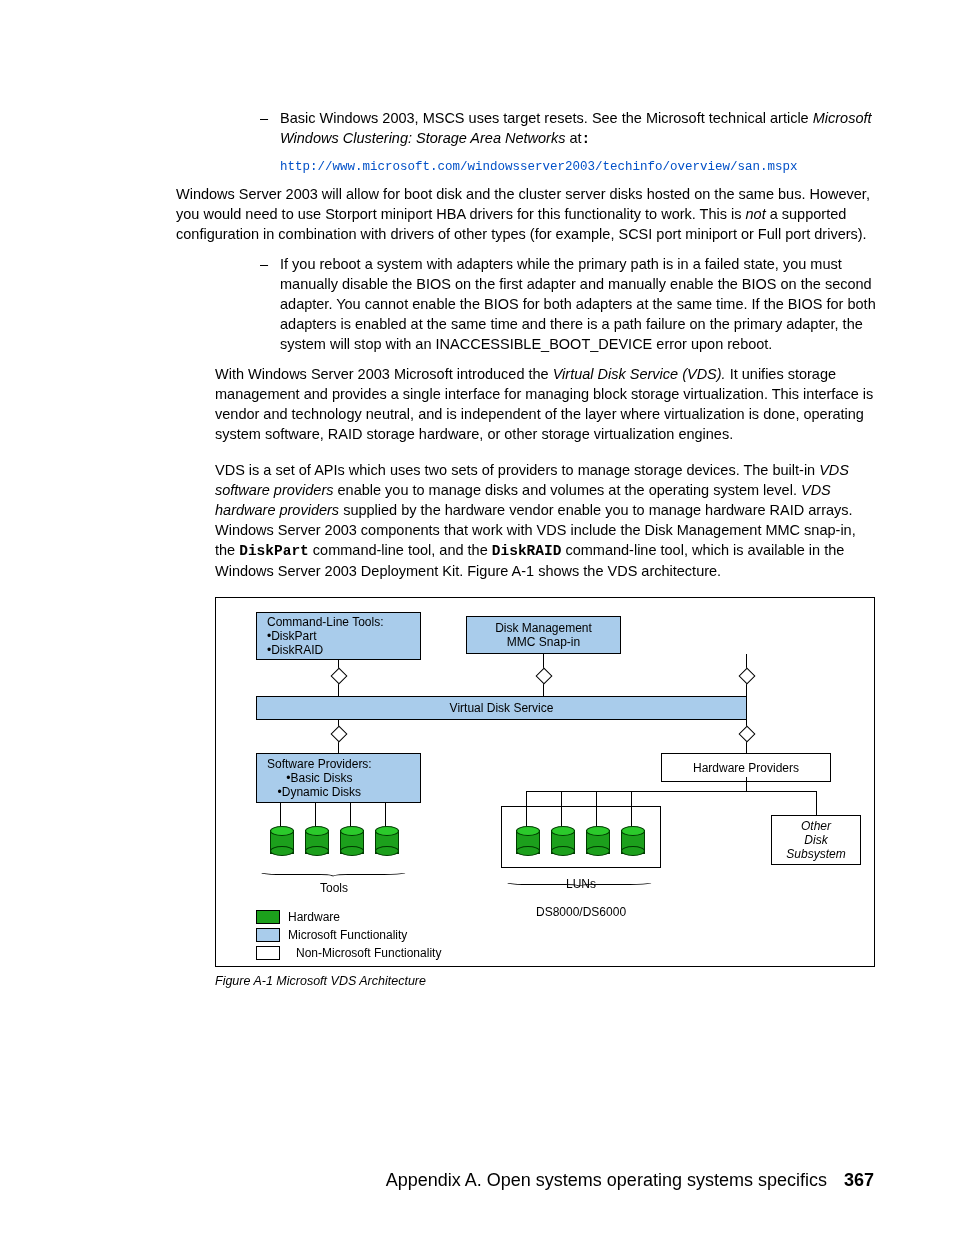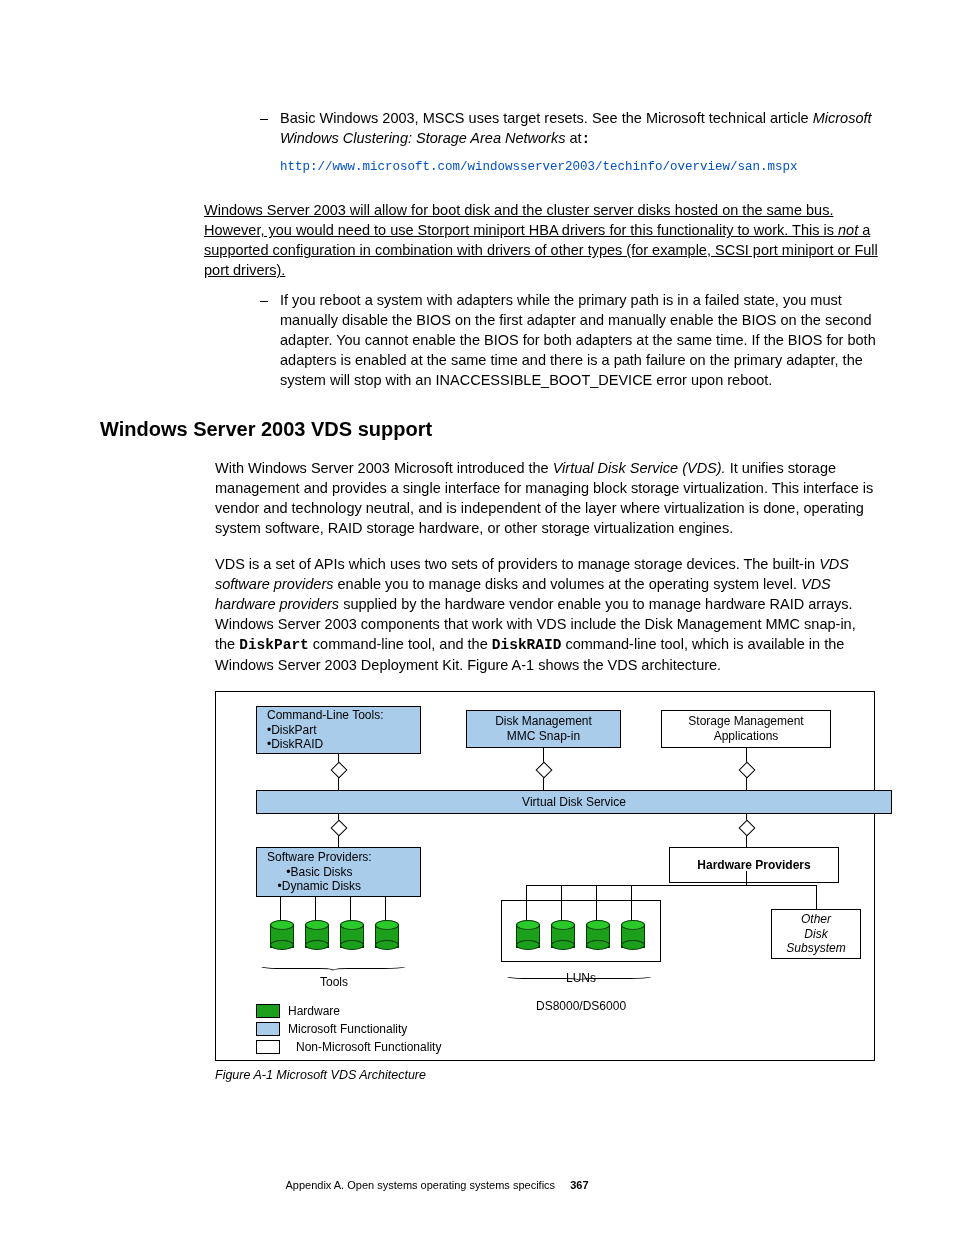--- a/index.html
+++ b/index.html
@@ -23,30 +23,29 @@
     margin-bottom: 10px;
     position: relative;
     padding-left: 20px;
   }
   .dash {
     position: absolute;
     left: 0;
     top: 0;
   }
   .indent-text {
-    margin-left: 104px;
+    margin-left: 76px;
     margin-bottom: 10px;
-    text-decoration: underline;
   }
   .url {
     font-family: "Courier New", monospace;
     font-size: 12.5px;
     color: #0050c8;
     margin-left: 180px;
-    margin-bottom: 24px;
+    margin-bottom: 8px;
     margin-top: 4px;
     display: block;
   }
   em, .italic { font-style: italic; }
   .mono { font-family: "Lucida Console","Courier New",monospace; font-weight: bold;}
   .h2 {
     font-size: 20px;
     font-weight: bold;
     margin: 26px 0 14px 0;
   }
@@ -58,23 +57,23 @@
     font-style: italic;
     font-size: 12.5px;
     margin-left: 115px;
     margin-top: 6px;
   }
   .footer {
     position: absolute;
     bottom: 42px;
     left: 0;
     width: 100%;
-    text-align: center;
+    text-align: right;
     padding-right: 80px;
-    font-size: 11px;
+    font-size: 18px;
     box-sizing: border-box;
   }
   .footer .pn { font-weight: bold; margin-left: 12px; }
 
   
   .diagram {
     margin-left: 115px;
     width: 660px;
     height: 370px;
     border: 1px solid #000;
@@ -152,68 +151,63 @@
 
   <div class="indent-text">
     <span>Windows Server 2003 will allow for boot disk and the cluster server disks hosted on the same bus. However, you would need to use Storport miniport HBA drivers for this functionality to work. This is </span><span class="italic">not</span><span> a supported configuration in combination with drivers of other types (for example, SCSI port miniport or Full port drivers).</span>
   </div>
 
   <div class="indent-bullet">
     <span class="dash">–</span>
     <span>If you reboot a system with adapters while the primary path is in a failed state, you must manually disable the BIOS on the first adapter and manually enable the BIOS on the second adapter. You cannot enable the BIOS for both adapters at the same time. If the BIOS for both adapters is enabled at the same time and there is a path failure on the primary adapter, the system will stop with an INACCESSIBLE_BOOT_DEVICE error upon reboot.</span>
   </div>
 
-  <div class="h2">Windows Server 2003 VDS support</div>
 
   <div class="para">
     <span>With Windows Server 2003 Microsoft introduced the </span><span class="italic">Virtual Disk Service (VDS).</span><span> It unifies storage management and provides a single interface for managing block storage virtualization. This interface is vendor and technology neutral, and is independent of the layer where virtualization is done, operating system software, RAID storage hardware, or other storage virtualization engines.</span>
   </div>
 
   <div class="para">
     <span>VDS is a set of APIs which uses two sets of providers to manage storage devices. The built-in </span><span class="italic">VDS software providers</span><span> enable you to manage disks and volumes at the operating system level. </span><span class="italic">VDS hardware providers</span><span> supplied by the hardware vendor enable you to manage hardware RAID arrays. Windows Server 2003 components that work with VDS include the Disk Management MMC snap-in, the </span><span class="mono">DiskPart</span><span> command-line tool, and the </span><span class="mono">DiskRAID</span><span> command-line tool, which is available in the Windows Server 2003 Deployment Kit. Figure A-1 shows the VDS architecture.</span>
   </div>
 
   <div class="diagram">
 
     <div class="box blue left-align" style="left:40px; top:14px; width:165px; height:48px;">
       <div style="white-space:pre; text-align:left;">Command-Line Tools:
 •DiskPart
 •DiskRAID</div>
     </div>
     <div class="box blue" style="left:250px; top:18px; width:155px; height:38px;">
       <div style="white-space:pre;">Disk Management
 MMC Snap-in</div>
-    </div>
-    <div class="box white" style="left:445px; top:18px; width:170px; height:38px;">
-      <div style="white-space:pre;">Storage Management
-Applications</div>
     </div>
 
     <div class="line conn-v" style="left:122px; top:62px; height:36px;"></div>
     <div class="diamond" style="left:117px; top:72px;"></div>
     <div class="line conn-v" style="left:327px; top:56px; height:42px;"></div>
     <div class="diamond" style="left:322px; top:72px;"></div>
     <div class="line conn-v" style="left:530px; top:56px; height:42px;"></div>
     <div class="diamond" style="left:525px; top:72px;"></div>
 
-    <div class="box blue" style="left:40px; top:98px; width:636px; height:24px;">
+    <div class="box blue" style="left:40px; top:98px; width:491px; height:24px;">
       <span>Virtual Disk Service</span>
     </div>
 
     <div class="line conn-v" style="left:122px; top:122px; height:33px;"></div>
     <div class="diamond" style="left:117px; top:130px;"></div>
     <div class="line conn-v" style="left:530px; top:122px; height:33px;"></div>
     <div class="diamond" style="left:525px; top:130px;"></div>
 
     <div class="box blue left-align" style="left:40px; top:155px; width:165px; height:50px;">
       <div style="white-space:pre;text-align:center;">Software Providers:
 •Basic Disks
 •Dynamic Disks</div>
     </div>
-    <div class="box white" style="left:445px; top:155px; width:170px; height:36px; font-weight:bold;margin-left:8px;">
+    <div class="box white" style="left:445px; top:155px; width:170px; height:29px; font-weight:normal;">
       <span>Hardware Providers</span>
     </div>
 
     <div class="line conn-v" style="left:64px;  top:205px; height:25px;"></div>
     <div class="line conn-v" style="left:99px;  top:205px; height:25px;"></div>
     <div class="line conn-v" style="left:134px; top:205px; height:25px;"></div>
     <div class="line conn-v" style="left:169px; top:205px; height:25px;"></div>
 
     <div class="cyl" style="left:54px;  top:228px;">
         <div class="body"></div>

